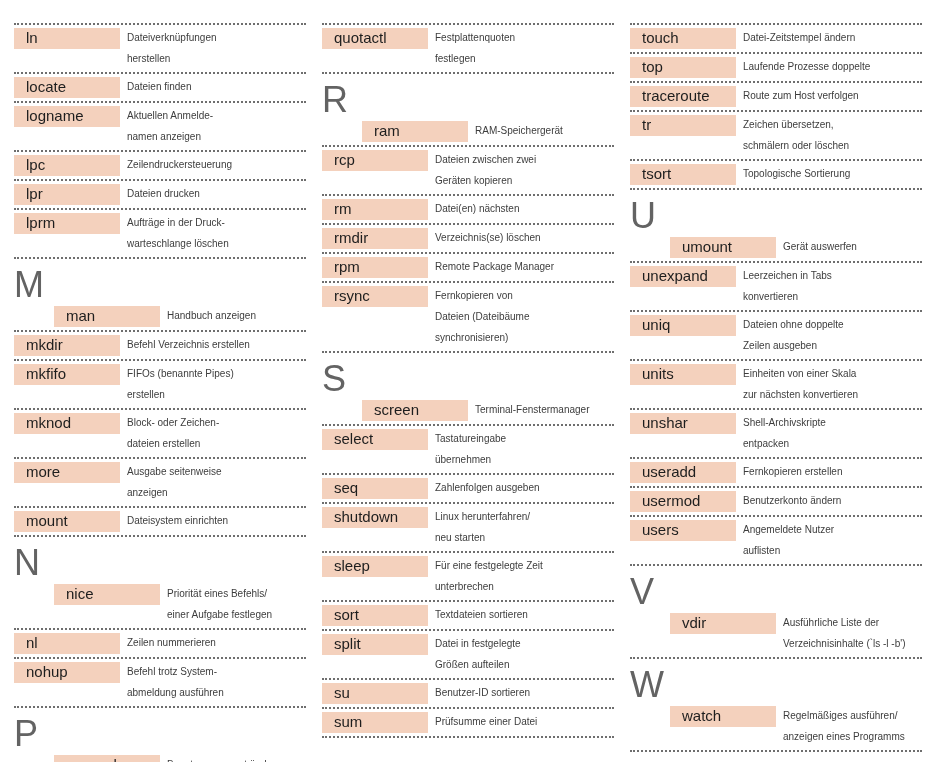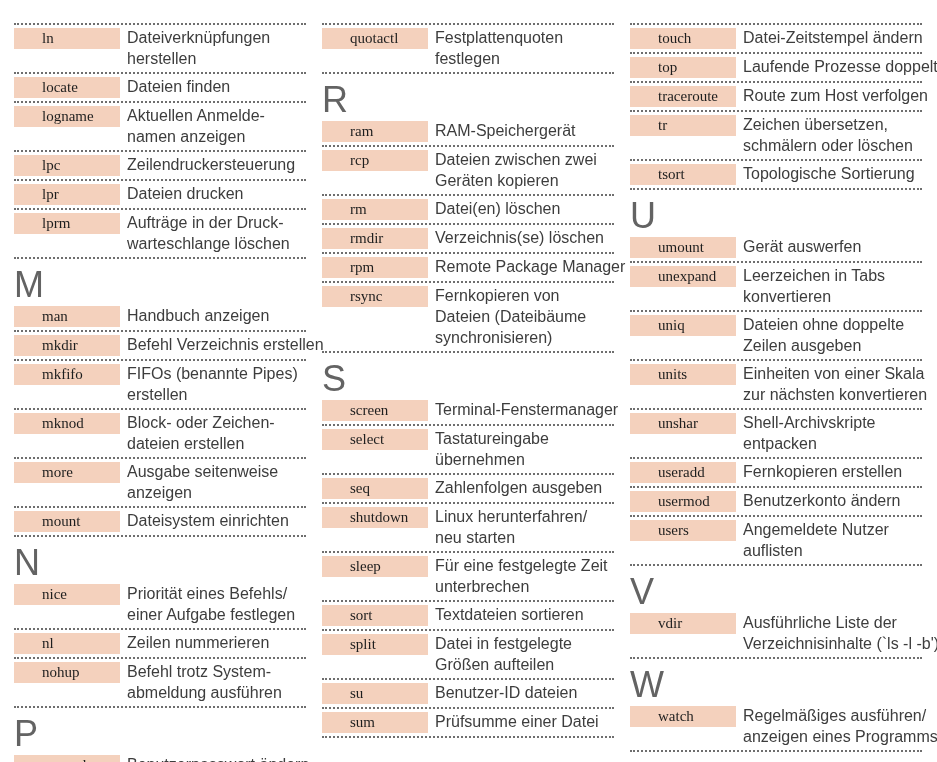--- a/index.html
+++ b/index.html
@@ -22,45 +22,45 @@
     padding:23px 0 0 14px;
   }
   .column{min-width:0;}
   .section{border-bottom:2px dotted var(--divider);}
   .row{
     display:flex;
     align-items:flex-start;
     border-top:2px dotted var(--divider);
     padding:2px 0 3px;
   }
-  .section.has-heading .row:first-child{border-top:none;}
+  .section.has-heading .row:first-child{border-top:none;margin-left:40px;}
   .heading{
     font-size:36px;
     line-height:36px;
     font-weight:400;
     color:var(--heading);
     margin:8px 0 0;
     font-family:"Liberation Sans",sans-serif;
   }
   .cmd-box{
     flex:0 0 106px;
     width:106px;
     background:var(--box-bg);
-    font-family:Liberation Serif, serif;
+    font-family:Liberation Sans, sans-serif;
     font-size:15px;
     line-height:18px;
     color:var(--cmd);
-    padding:1px 0 2px 28px;
+    padding:1px 0 2px 12px;
     margin-top:1px;
     white-space:nowrap;
     overflow:hidden;
   }
   .desc{
     margin-left:7px;
-    font-size:16px;
+    font-size:10px;
     line-height:21px;
     color:var(--text);
     white-space:pre;
   }
 </style>
 </head>
 <body>
 
 <div class="sheet">
     <div class="column">
@@ -162,21 +162,21 @@
           <span class="cmd-box">ram</span>
           <div class="desc">RAM-Speichergerät</div>
         </div>
         <div class="row">
           <span class="cmd-box">rcp</span>
           <div class="desc">Dateien zwischen zwei
 Geräten kopieren</div>
         </div>
         <div class="row">
           <span class="cmd-box">rm</span>
-          <div class="desc">Datei(en) löschen</div>
+          <div class="desc">Datei(en) nächsten</div>
         </div>
         <div class="row">
           <span class="cmd-box">rmdir</span>
           <div class="desc">Verzeichnis(se) löschen</div>
         </div>
         <div class="row">
           <span class="cmd-box">rpm</span>
           <div class="desc">Remote Package Manager</div>
         </div>
         <div class="row">
@@ -215,21 +215,21 @@
           <span class="cmd-box">sort</span>
           <div class="desc">Textdateien sortieren</div>
         </div>
         <div class="row">
           <span class="cmd-box">split</span>
           <div class="desc">Datei in festgelegte
 Größen aufteilen</div>
         </div>
         <div class="row">
           <span class="cmd-box">su</span>
-          <div class="desc">Benutzer-ID dateien</div>
+          <div class="desc">Benutzer-ID sortieren</div>
         </div>
         <div class="row">
           <span class="cmd-box">sum</span>
           <div class="desc">Prüfsumme einer Datei</div>
         </div>
       </div>
     </div>
     <div class="column">
       <div class="section continued">
         <div class="row">

